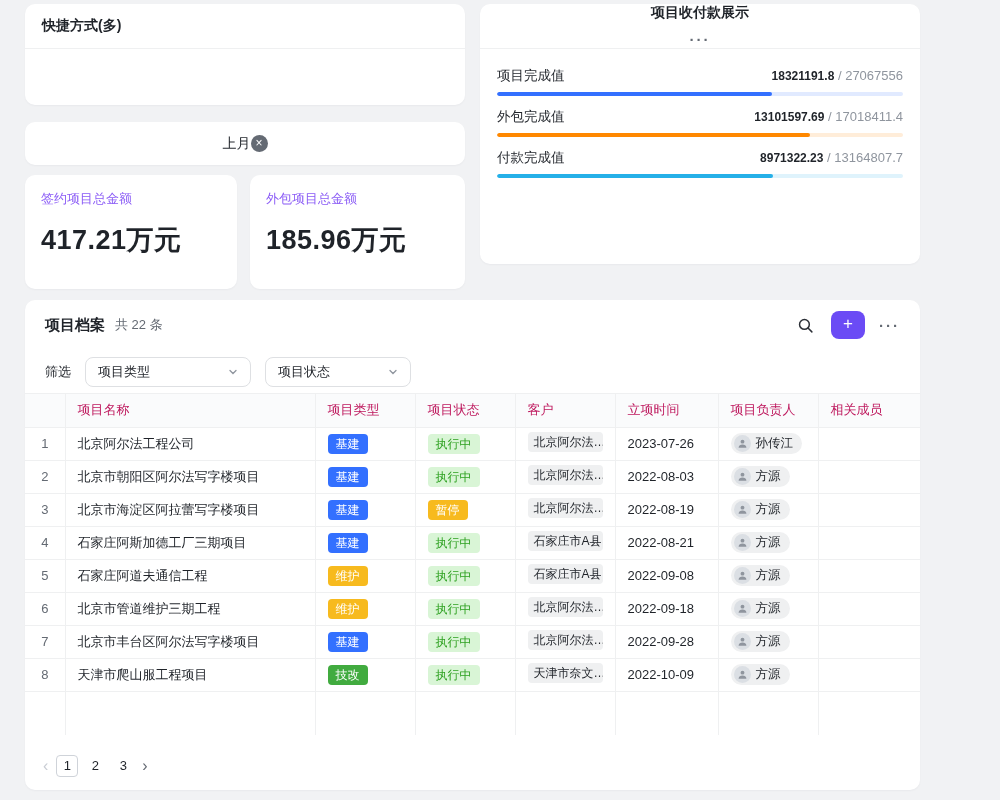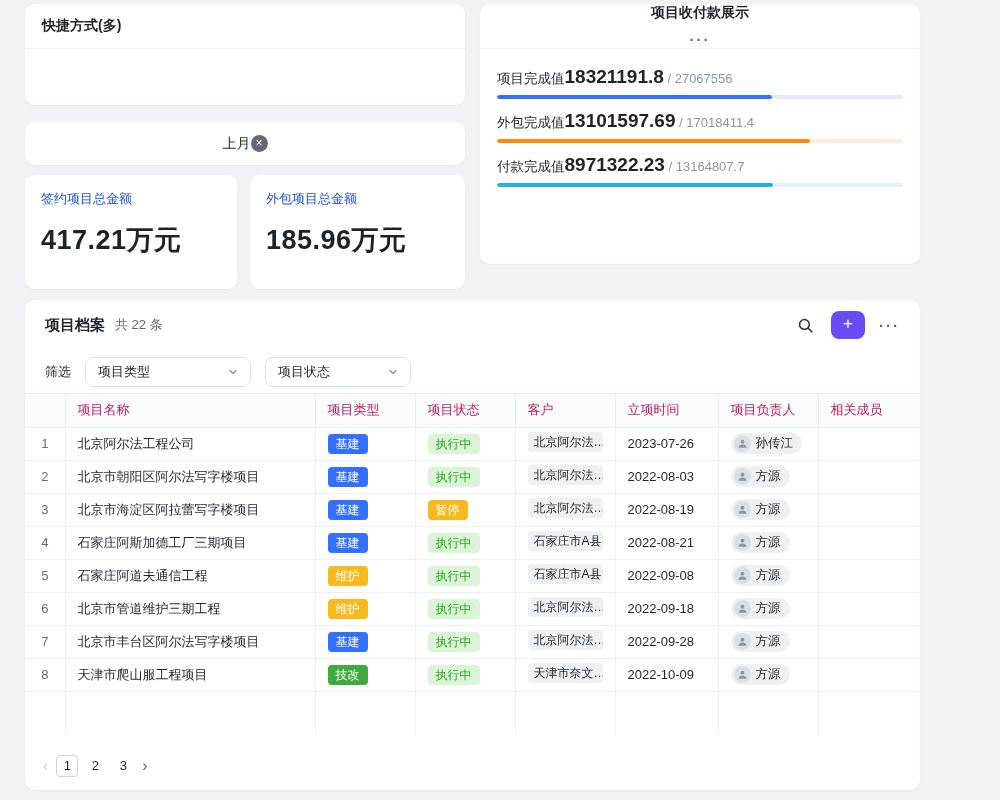--- a/index.html
+++ b/index.html
@@ -20,32 +20,32 @@
 
   
   #month-filter { left:25px; top:122px; width:440px; height:43px; display:flex; align-items:center; justify-content:center; padding:0 14px; }
   #month-filter .label { font-size:14px; }
   .clear-btn { width:17px; height:17px; border-radius:50%; background:#646a73; color:#fff; font-size:12px; line-height:16px; text-align:center; cursor:pointer; }
 
   
   .stat-card { padding:15px 16px; }
   #stat-card-0 { left:25px; top:175px; width:212px; height:114px; }
   #stat-card-1 { left:250px; top:175px; width:215px; height:114px; }
-  .stat-label { font-size:13px; color:#1d4ed8; }
+  .stat-label { font-size:13px; color:#8b5cf6; }
   .stat-value { font-size:27px; font-weight:bold; margin-top:14px; letter-spacing:.5px; }
 
   
   #payments-card { left:480px; top:4px; width:440px; height:260px; }
   #payments-card .card-head { justify-content:space-between;flex-direction:column; }
   .more-icon { color:#646a73; font-size:15px; font-weight:bold; letter-spacing:2px; cursor:pointer; }
   #payments-list { padding:6px 17px 0; }
   .p-item { margin-top:11px; }
-  .p-top { display:flex; align-items:baseline; }
+  .p-top { display:flex; justify-content:space-between; align-items:baseline;gap:8px; }
   .p-label { font-size:13.5px; }
-  .p-val { font-size:19px; font-weight:bold; }
+  .p-val { font-size:12px; font-weight:bold; }
   .p-total { font-size:13px; color:#8f959e; }
   .p-bar { margin-top:7px; height:4px; border-radius:2px; overflow:hidden; }
   .p-fill { height:100%; border-radius:2px; }
 
   
   #archive-card { left:25px; top:300px; width:895px; height:490px; }
   .archive-head { height:50px; display:flex; align-items:center; padding:0 20px; }
   .archive-title { font-size:15px; font-weight:bold; }
   .archive-count { font-size:13px; color:#646a73; margin-left:10px; }
   .head-spacer { flex:1; }

